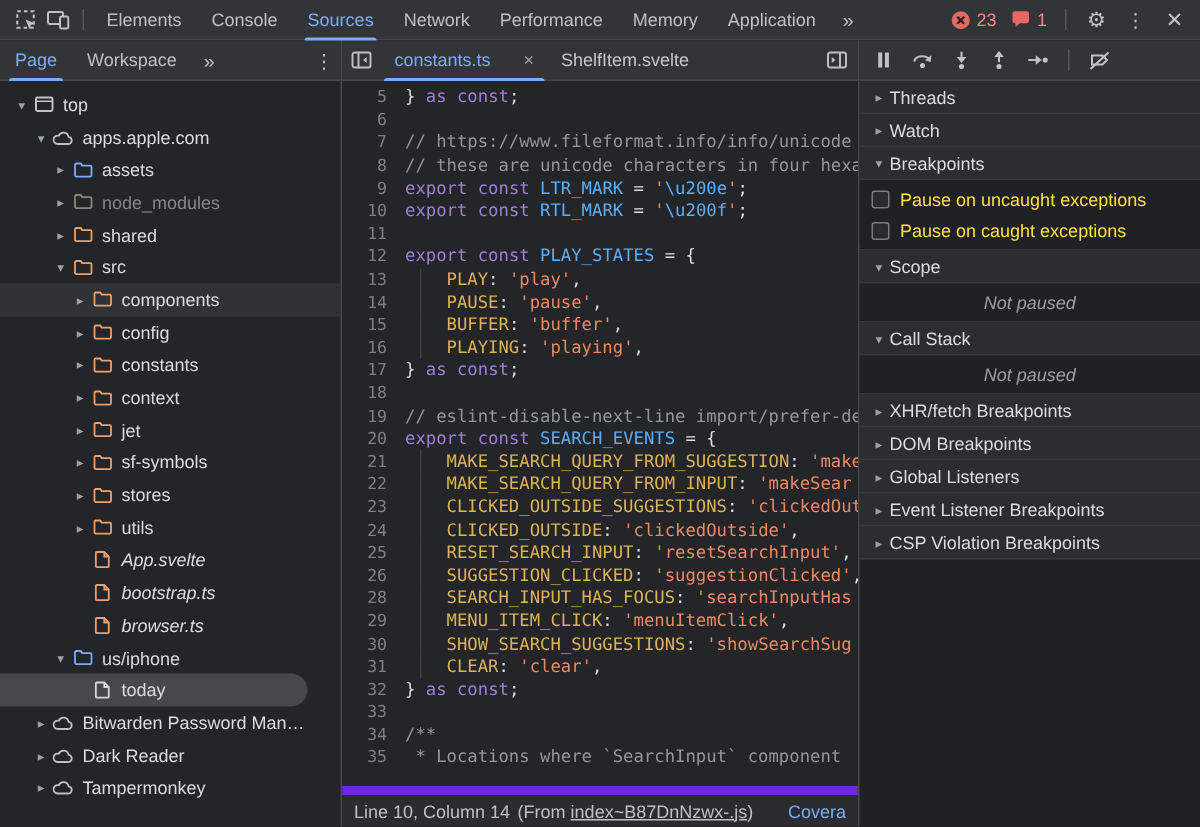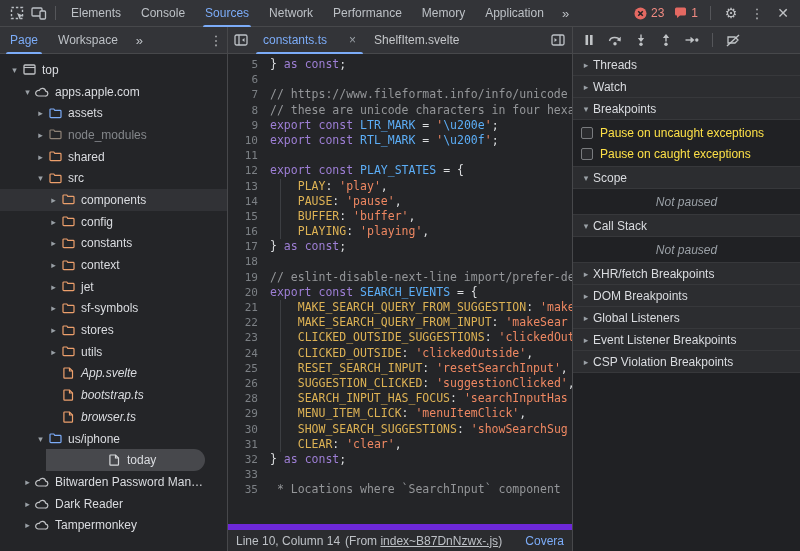--- a/index.html
+++ b/index.html
@@ -313,21 +313,21 @@
           </div>
           <div class="tree-row" style="padding-left: 34px;">
             <span class="chev">▾</span>
             <span class="t-icon ic-blue">
               <svg width="13" height="11" viewBox="0 0 13 11">
                 <path d="M1 1.8 a.8.8 0 0 1 .8-.8 h3 l1 1.4 h5.4 a.8.8 0 0 1 .8.8 v5.6 a.9.9 0 0 1 -.9.9 H1.9 a.9.9 0 0 1 -.9 -.9 Z" fill="none" stroke="currentColor" stroke-width="1.2"></path>
               </svg>
             </span>
             <span class="t-label">us/iphone</span>
           </div>
-          <div class="tree-row sel" style="padding-left: 47px; margin-left: 46px;">
+          <div class="tree-row sel" style="padding-left: 47px;">
             <span class="chev"></span>
             <span class="t-icon ic-white">
               <svg width="11" height="12" viewBox="0 0 11 12">
                 <path d="M1.5 1 h5 l3 3 v6.5 a.6.6 0 0 1 -.6.6 H1.5 a.6.6 0 0 1 -.6 -.6 V1.6 A.6.6 0 0 1 1.5 1 Z" fill="none" stroke="currentColor" stroke-width="1.2"></path>
                 <path d="M6.5 1 v3 h3" fill="none" stroke="currentColor" stroke-width="1.2"></path>
               </svg>
             </span>
             <span class="t-label">today</span>
           </div>
           <div class="tree-row" style="padding-left: 21px;">
@@ -408,20 +408,21 @@
           <div class="code-line"><span class="gutter">23</span><span class="ltext"><span class="iguide"></span><span class="tk-p">    </span><span class="tk-pr">CLICKED_OUTSIDE_SUGGESTIONS</span><span class="tk-p">: </span><span class="tk-s">'clickedOut</span></span></div>
           <div class="code-line"><span class="gutter">24</span><span class="ltext"><span class="iguide"></span><span class="tk-p">    </span><span class="tk-pr">CLICKED_OUTSIDE</span><span class="tk-p">: </span><span class="tk-s">'clickedOutside'</span><span class="tk-p">,</span></span></div>
           <div class="code-line"><span class="gutter">25</span><span class="ltext"><span class="iguide"></span><span class="tk-p">    </span><span class="tk-pr">RESET_SEARCH_INPUT</span><span class="tk-p">: </span><span class="tk-s">'resetSearchInput'</span><span class="tk-p">,</span></span></div>
           <div class="code-line"><span class="gutter">26</span><span class="ltext"><span class="iguide"></span><span class="tk-p">    </span><span class="tk-pr">SUGGESTION_CLICKED</span><span class="tk-p">: </span><span class="tk-s">'suggestionClicked'</span><span class="tk-p">,</span></span></div>
           <div class="code-line"><span class="gutter">28</span><span class="ltext"><span class="iguide"></span><span class="tk-p">    </span><span class="tk-pr">SEARCH_INPUT_HAS_FOCUS</span><span class="tk-p">: </span><span class="tk-s">'searchInputHas</span></span></div>
           <div class="code-line"><span class="gutter">29</span><span class="ltext"><span class="iguide"></span><span class="tk-p">    </span><span class="tk-pr">MENU_ITEM_CLICK</span><span class="tk-p">: </span><span class="tk-s">'menuItemClick'</span><span class="tk-p">,</span></span></div>
           <div class="code-line"><span class="gutter">30</span><span class="ltext"><span class="iguide"></span><span class="tk-p">    </span><span class="tk-pr">SHOW_SEARCH_SUGGESTIONS</span><span class="tk-p">: </span><span class="tk-s">'showSearchSug</span></span></div>
           <div class="code-line"><span class="gutter">31</span><span class="ltext"><span class="iguide"></span><span class="tk-p">    </span><span class="tk-pr">CLEAR</span><span class="tk-p">: </span><span class="tk-s">'clear'</span><span class="tk-p">,</span></span></div>
           <div class="code-line"><span class="gutter">32</span><span class="ltext"><span class="tk-p">} </span><span class="tk-k">as</span><span class="tk-p"> </span><span class="tk-k">const</span><span class="tk-p">;</span></span></div>
           <div class="code-line"><span class="gutter">33</span><span class="ltext"></span></div>
+          <div class="code-line"><span class="gutter">34</span><span class="ltext"><span class="tk-c">/**</span></span></div>
           <div class="code-line"><span class="gutter">35</span><span class="ltext"><span class="tk-c"> * Locations where `SearchInput` component</span></span></div>
         </div>
       <div class="status-bar">
         <span>Line 10, Column 14</span>
         <span class="from"><span>(From </span><u>index~B87DnNzwx-.js</u><span>)</span></span>
         <span class="coverage-link">Covera</span>
       </div>
     </main>
 
     <aside class="dbg">

